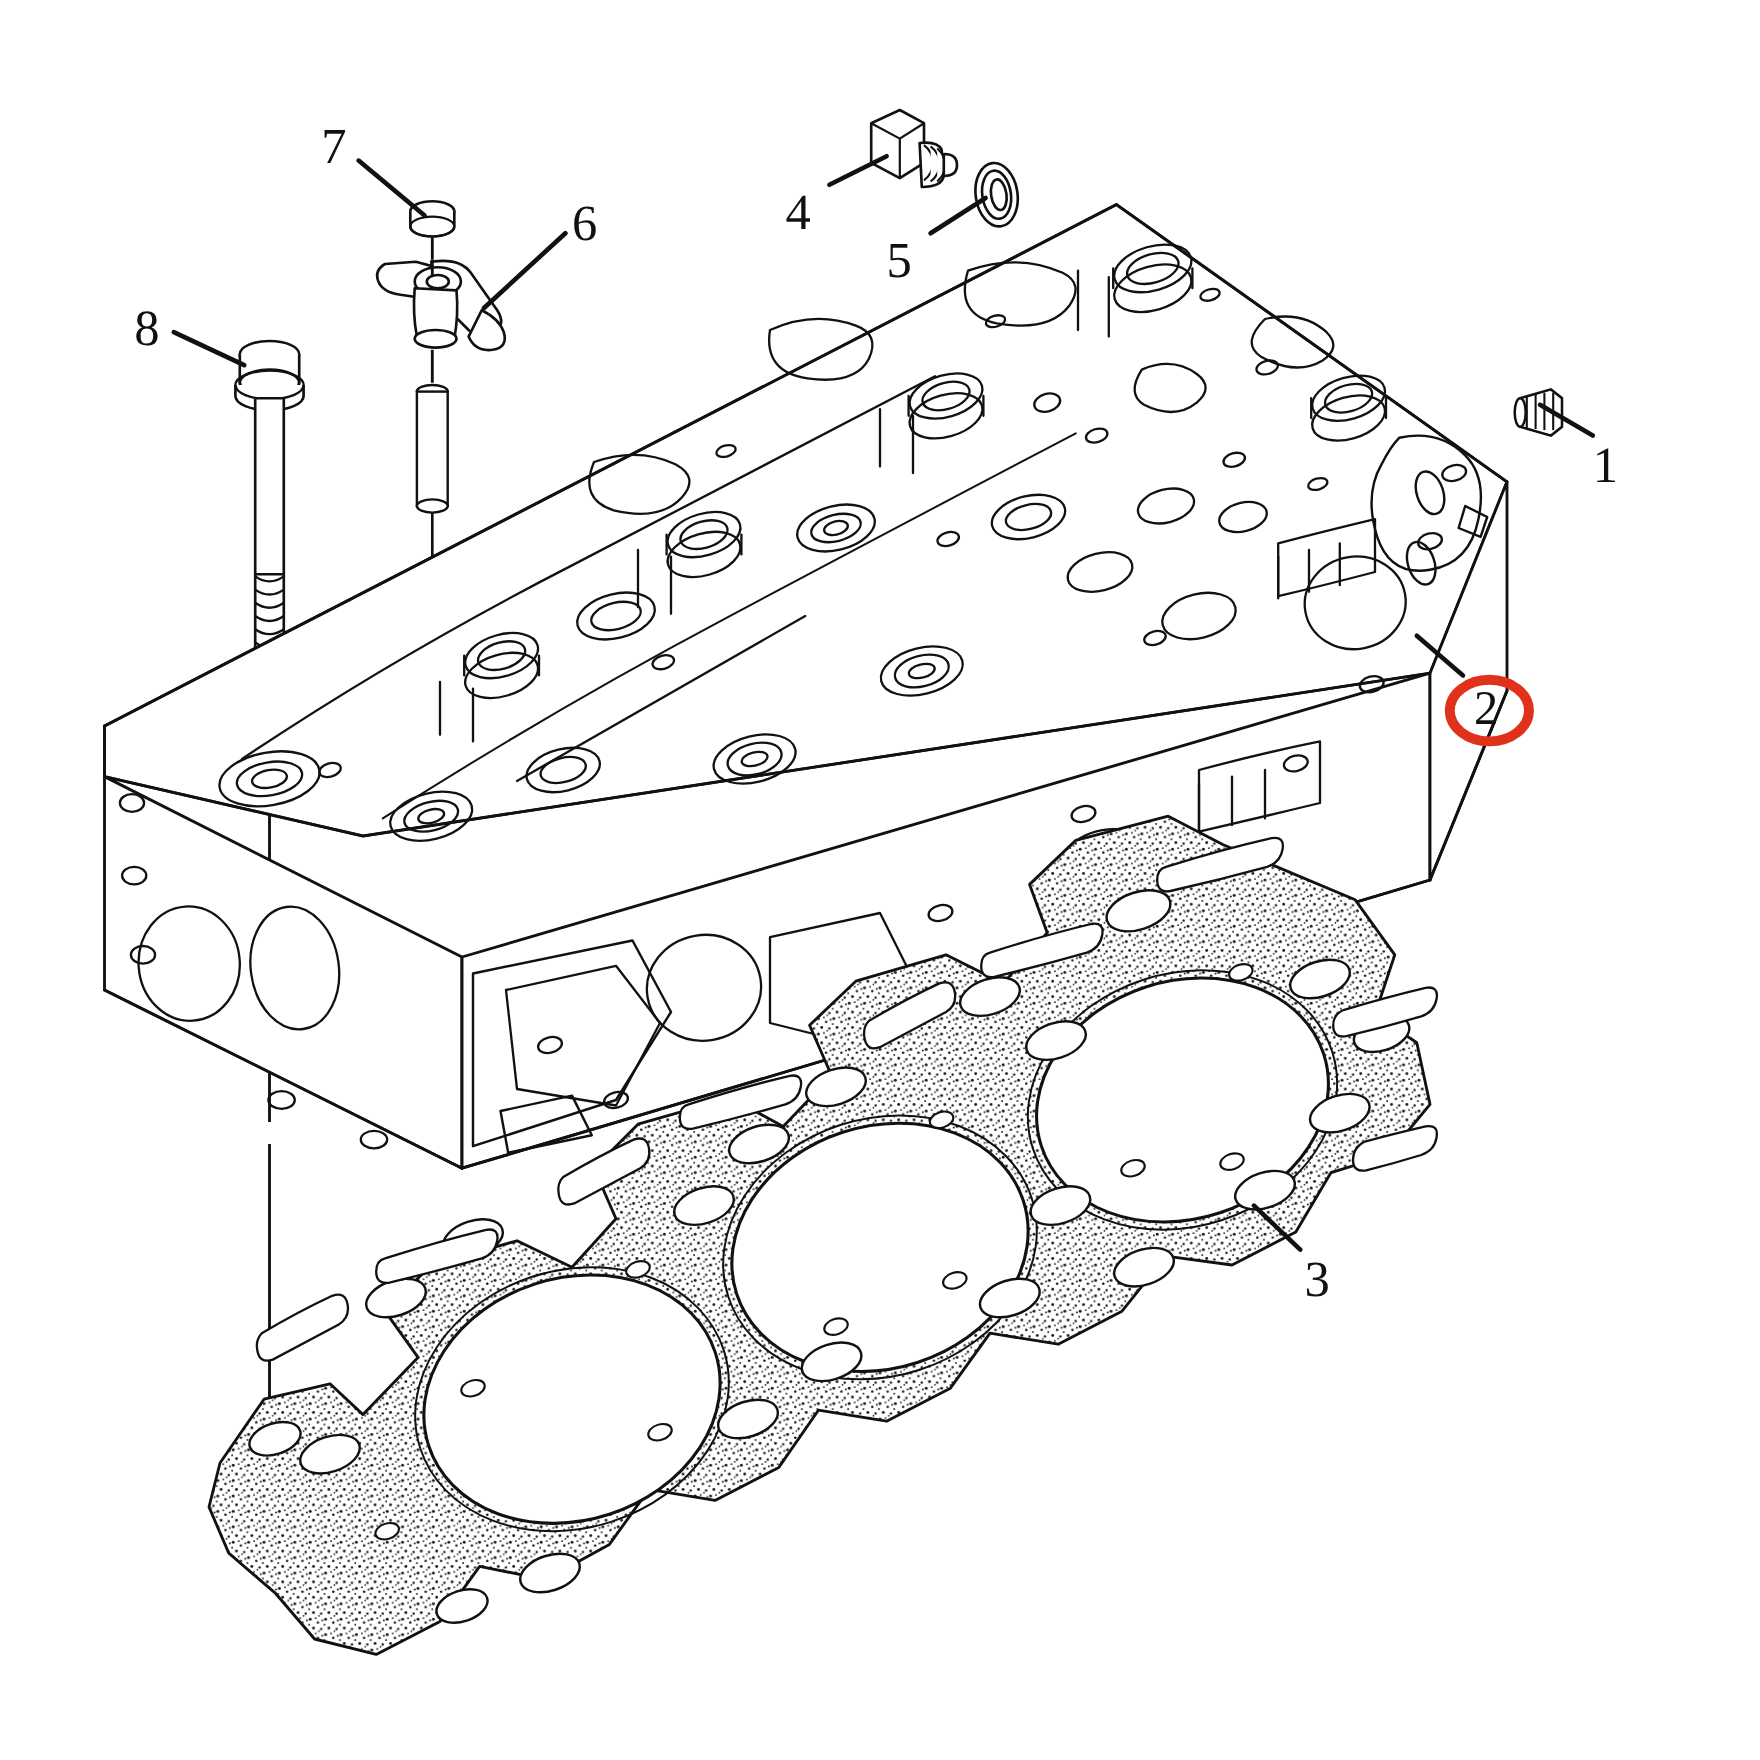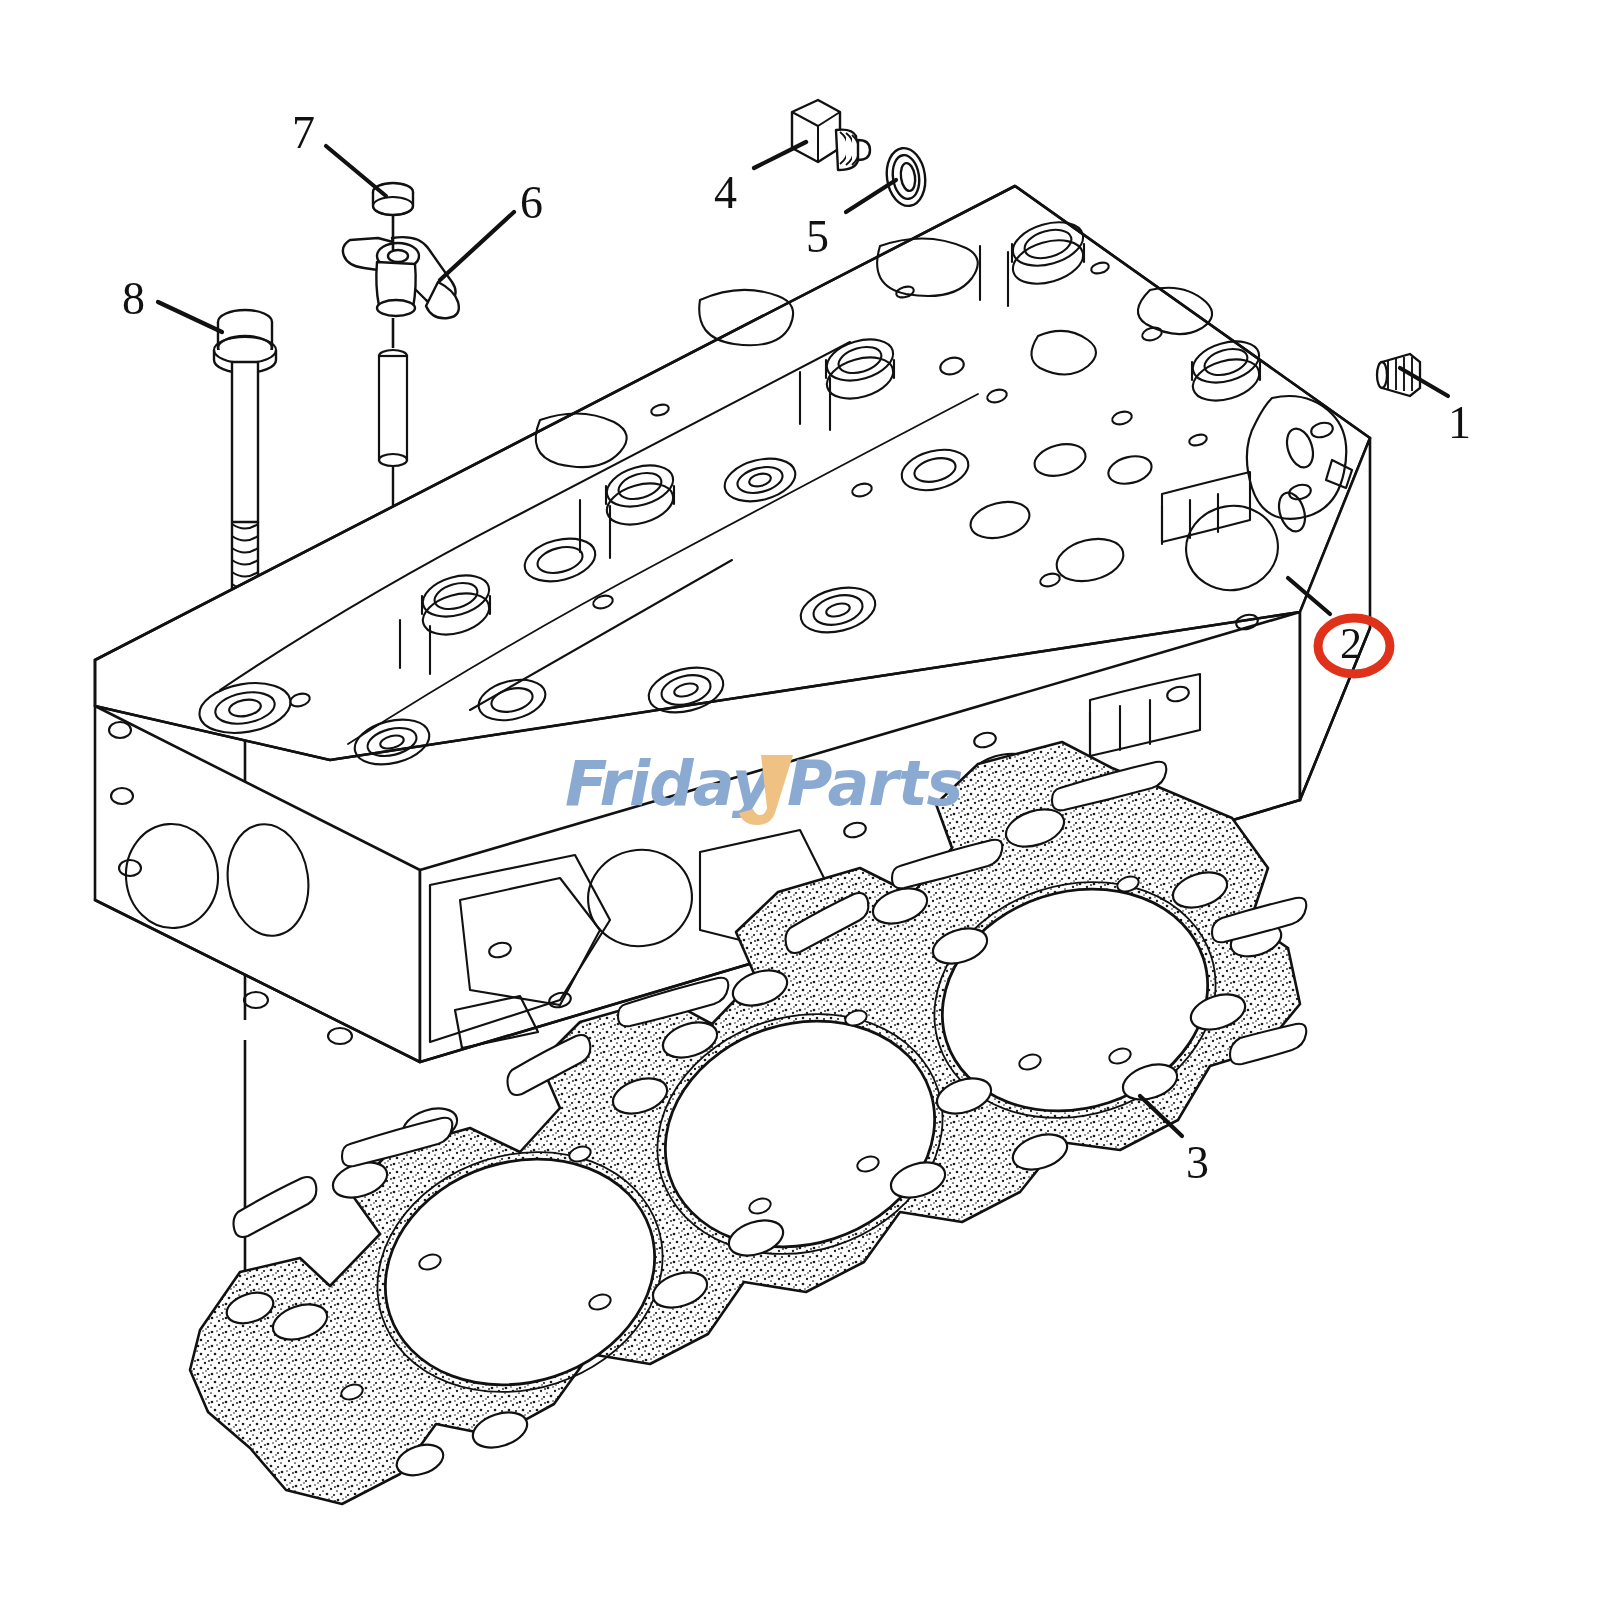--- a/index.html
+++ b/index.html
@@ -409,21 +409,14 @@
   <div class="callout-num" style="left:714px; top:170px;">4</div>
 
   <div class="callout-num" style="left:806px; top:214px;">5</div>
 
   <div class="callout-num" style="left:520px; top:180px;">6</div>
 
   <div class="callout-num" style="left:292px; top:110px;">7</div>
 
   <div class="callout-num" style="left:122px; top:276px;">8</div>
 
-  <div class="wm">
-    <svg viewBox="0 0 420 80" width="420" height="80">
-      <text id="wm-a" class="wm-text" x="0" y="60" fill="#8AAAD2">Friday</text>
-      <path d="M196,10 L228,10 L210,68 q-4,12 -18,12 q-14,0 -18,-12 l14,-4 q3,6 7,6 q5,0 7,-7 Z" fill="#EFC183"></path>
-      <text id="wm-b" class="wm-text" x="222" y="60" fill="#8AAAD2">Parts</text>
-    </svg>
-  </div>
 
 </div>
 
 </body></html>

